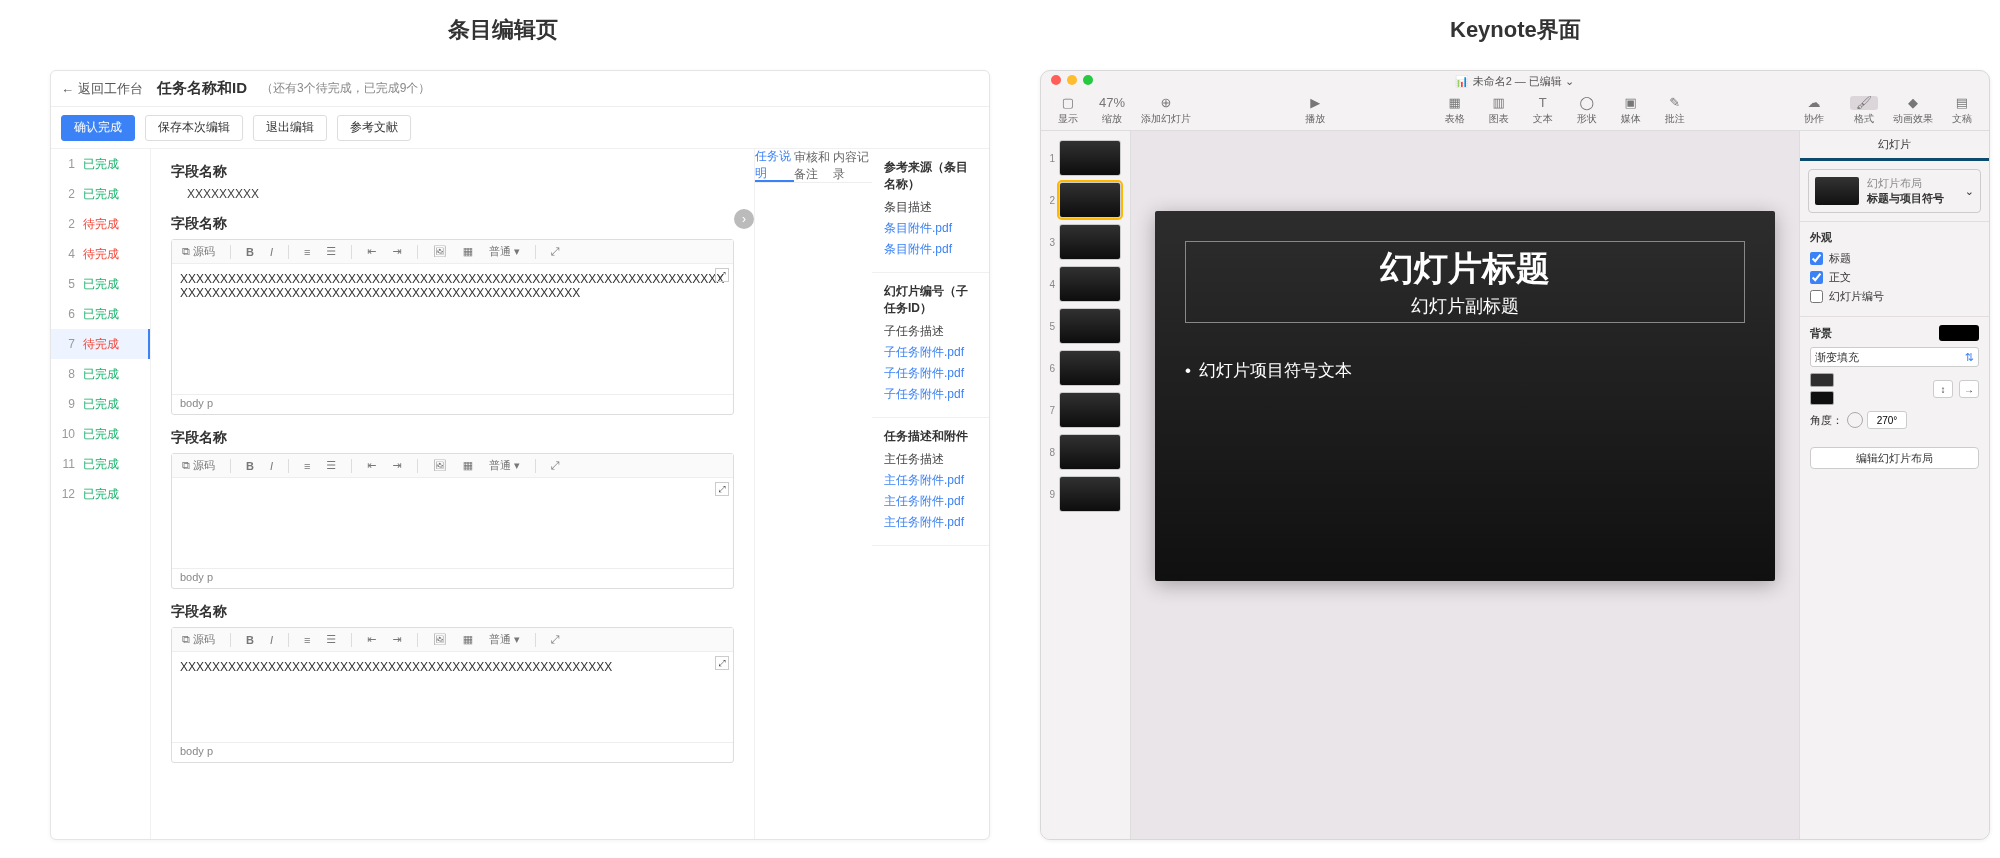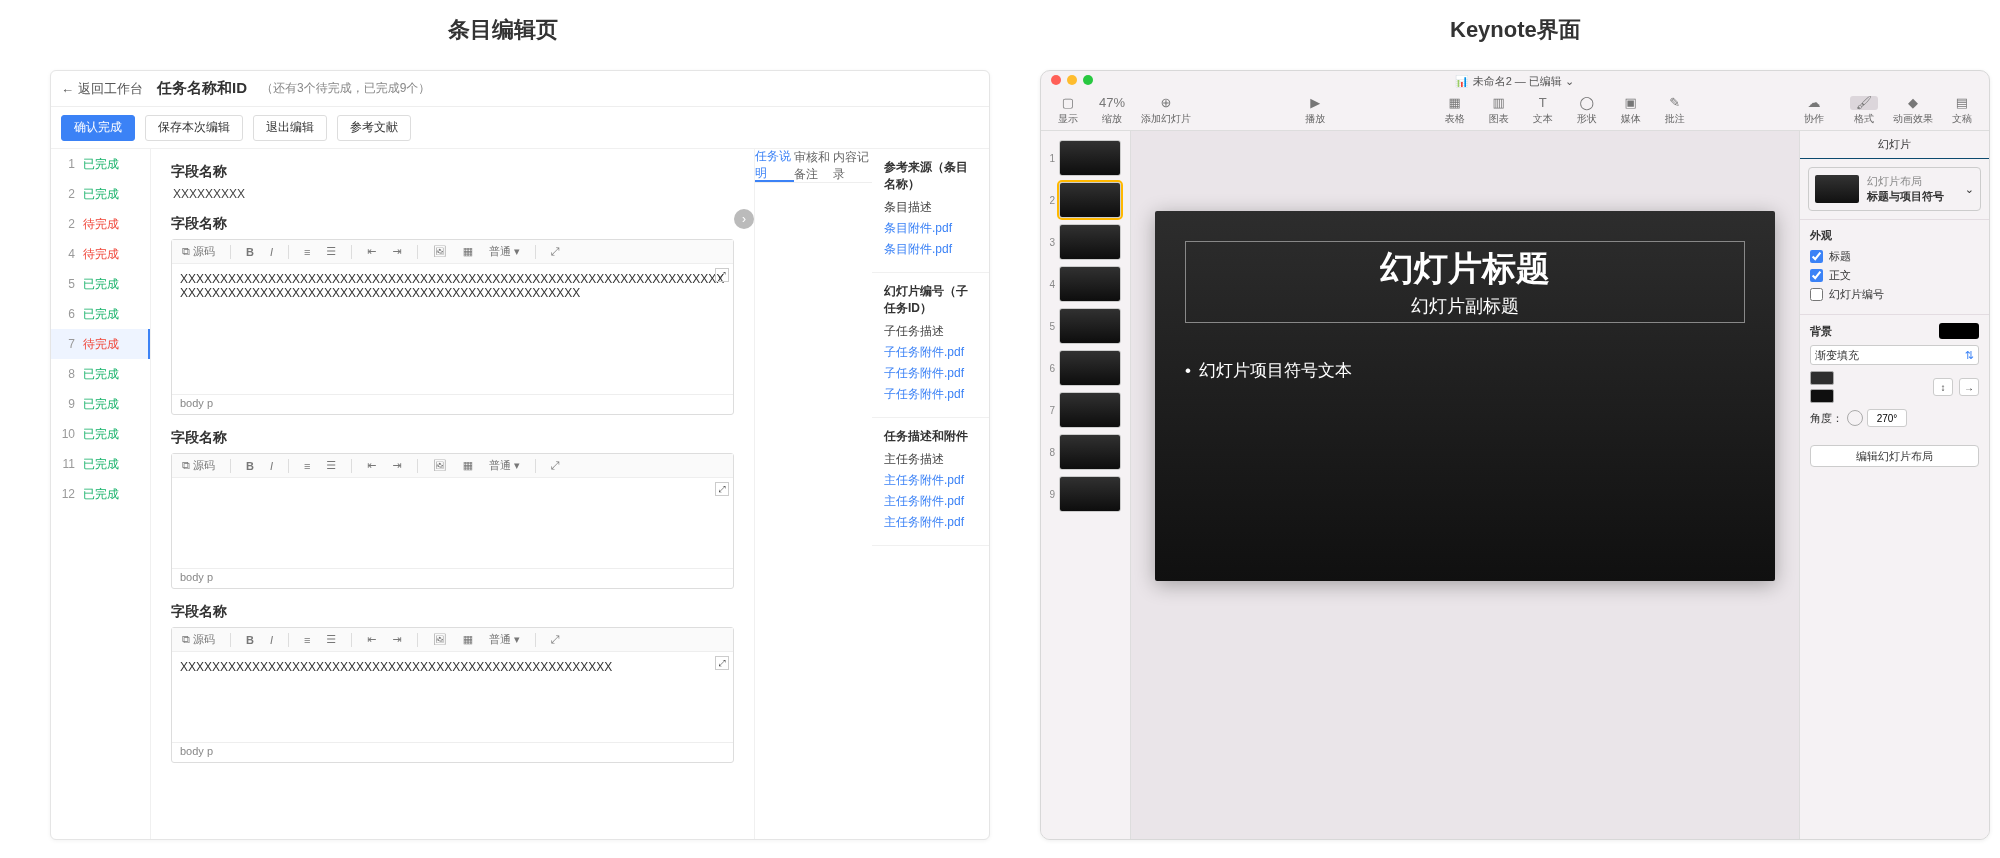--- a/index.html
+++ b/index.html
@@ -19,21 +19,21 @@
 .al-btn.primary { background: #3b82f6; color: #fff; border-color: #3b82f6; }
 .al-body { flex: 1; display: flex; overflow: hidden; }
 .al-sidebar { width: 100px; border-right: 1px solid #f0f0f0; overflow-y: auto; }
 .al-side-item { height: 30px; display: flex; align-items: center; gap: 8px; padding: 0 10px; font-size: 12px; cursor: pointer; }
 .al-side-item .num { color: #999; width: 14px; text-align: right; }
 .al-side-item .st-done { color: #17b26a; }
 .al-side-item .st-pending { color: #f04438; }
 .al-side-item.active { background: #eef4ff; border-right: 2px solid #3b82f6; }
 .al-main { flex: 1; padding: 14px 20px; overflow-y: auto; display: flex; flex-direction: column; gap: 14px; position: relative; }
 .field-block .field-title { font-weight: 600; font-size: 14px; margin-bottom: 6px; }
-.field-block .field-value { font-size: 12px; color: #444; margin-left: 2px; }
+.field-block .field-value { font-size: 12px; color: #444; margin-left: 16px; }
 .rte { border: 1px solid #ddd; border-radius: 3px; }
 .rte-toolbar { height: 24px; background: #fafafa; border-bottom: 1px solid #eee; display: flex; align-items: center; gap: 8px; padding: 0 6px; font-size: 11px; color: #666; }
 .rte-tool { padding: 0 4px; cursor: pointer; color: #777; }
 .rte-sep { width: 1px; height: 14px; background: #ddd; margin: 0 3px; }
 .rte-body { min-height: 90px; padding: 8px; font-size: 12px; word-break: break-all; position: relative; }
 .rte-body.tall { min-height: 130px; }
 .rte-expand { position: absolute; right: 4px; top: 4px; width: 14px; height: 14px; border: 1px solid #ccc; font-size: 9px; display:flex; align-items:center; justify-content:center; cursor:pointer; }
 .rte-footer { height: 20px; border-top: 1px solid #eee; font-size: 11px; color: #888; padding: 2px 8px; }
 .al-right { width: 235px; border-left: 1px solid #f0f0f0; display: flex; flex-direction: row; }
 .al-right-collapse { position: absolute; right: 235px; top: 60px; width: 20px; height: 20px; background: #bbb; border-radius: 50%; color:#fff; font-size:12px; display:flex; align-items:center; justify-content:center; cursor:pointer; }
@@ -63,21 +63,21 @@
 .kn-thumb-row .tn { font-size: 10px; color: #888; width: 8px; text-align: right; }
 .kn-thumb { width: 62px; height: 36px; background: linear-gradient(#313131, #0d0d0d); border-radius: 3px; border: 1px solid #ccc; }
 .kn-thumb-row.active .kn-thumb { outline: 2px solid #ffb800; }
 .kn-canvas-wrap { flex: 1; background: #eae5e9; display: flex; align-items: flex-start; justify-content: center; padding: 80px 20px; overflow: auto; }
 .kn-slide { width: 620px; height: 370px; background: linear-gradient(#2d2d2d, #101010); border-radius: 2px; box-shadow: 0 4px 20px rgba(0,0,0,0.3); padding: 30px 30px; color: #fff; position: relative; }
 .kn-tbox { border: 1px solid #888; padding: 4px 10px; }
 .kn-title-txt { font-size: 34px; font-weight: 600; text-align: center; }
 .kn-sub-txt { font-size: 18px; text-align: center; margin-top: 2px; }
 .kn-bullet { margin-top: 36px; font-size: 17px; display: flex; align-items: center; gap: 8px; }
 .kn-inspect { width: 190px; background: #f5f2f4; border-left: 1px solid #ddd; display: flex; flex-direction: column; font-size: 11px; }
-.kn-insp-head { text-align: center; padding: 6px 0; font-size: 11px; border-bottom: 1px solid #0c4a6e; }
+.kn-insp-head { text-align: center; padding: 6px 0; font-size: 11px; border-bottom: 3px solid #0c4a6e; }
 .kn-layout-box { margin: 8px; border: 1px solid #ccc; border-radius: 4px; padding: 6px; display: flex; align-items: center; gap: 8px; cursor:pointer; }
 .kn-layout-thumb { width: 44px; height: 28px; background: linear-gradient(#333,#111); border-radius: 2px; }
 .kn-sec { padding: 8px 10px; border-top: 1px solid #e3dce1; }
 .kn-sec-title { font-size: 11px; font-weight: 600; margin-bottom: 6px; }
 .kn-check { display: flex; align-items: center; gap: 6px; margin-bottom: 4px; font-size: 11px; }
 .kn-check input { accent-color: #3b82f6; }
 .kn-select { width: 100%; height: 20px; border: 1px solid #ccc; border-radius: 3px; background: #fff; font-size: 11px; padding: 0 4px; cursor:pointer; display:flex; align-items:center; justify-content:space-between; }
 .kn-grad-row { display: flex; align-items: center; gap: 6px; margin-top: 6px; }
 .kn-swatch { width: 24px; height: 14px; border: 1px solid #aaa; border-radius: 2px; }
 .kn-arrow-btn { width: 20px; height: 18px; border: 1px solid #ccc; border-radius: 3px; background:#fff; font-size:10px; display:flex;align-items:center;justify-content:center; cursor:pointer; }

